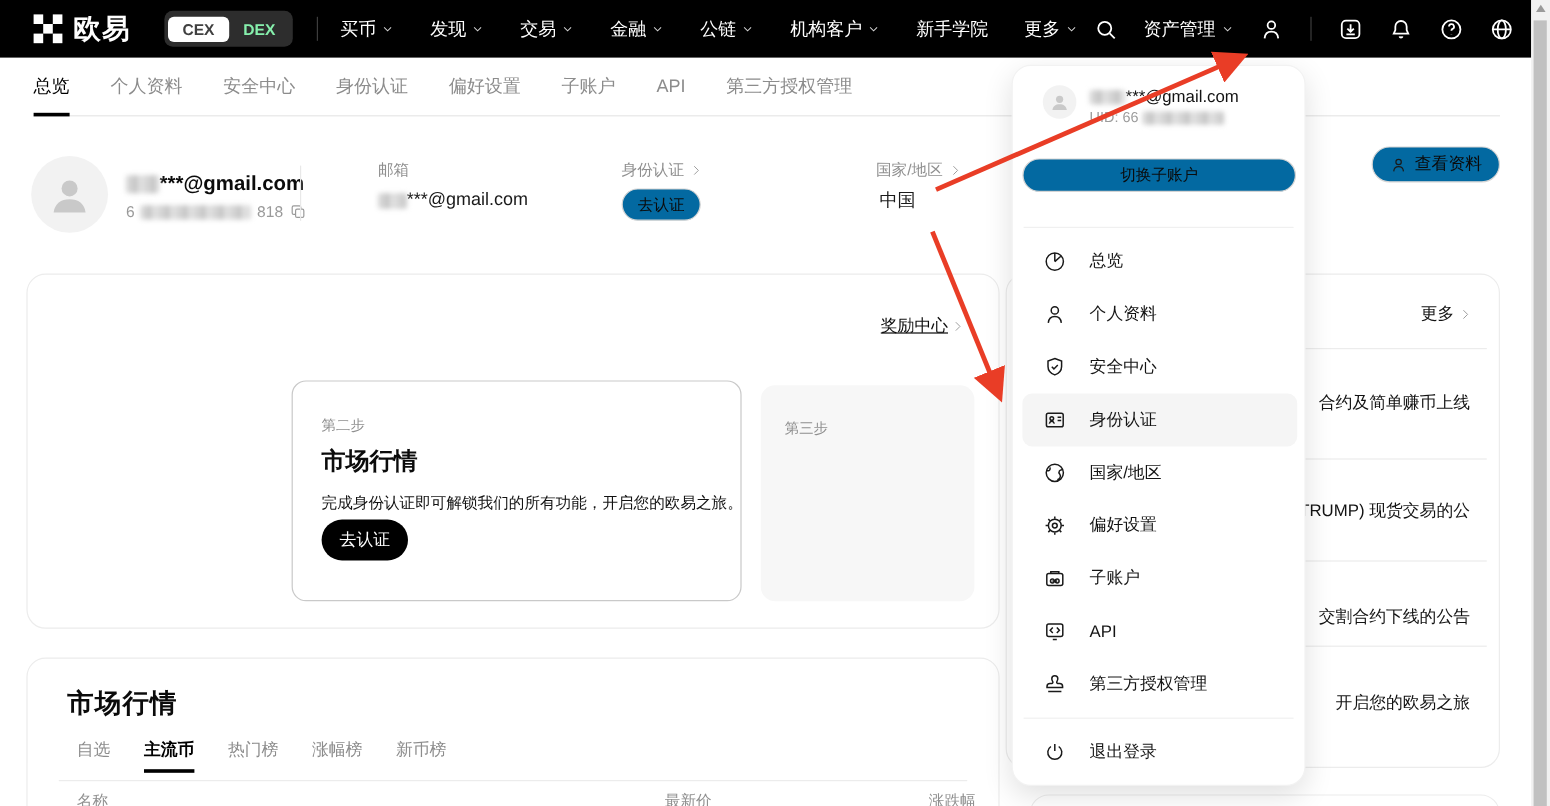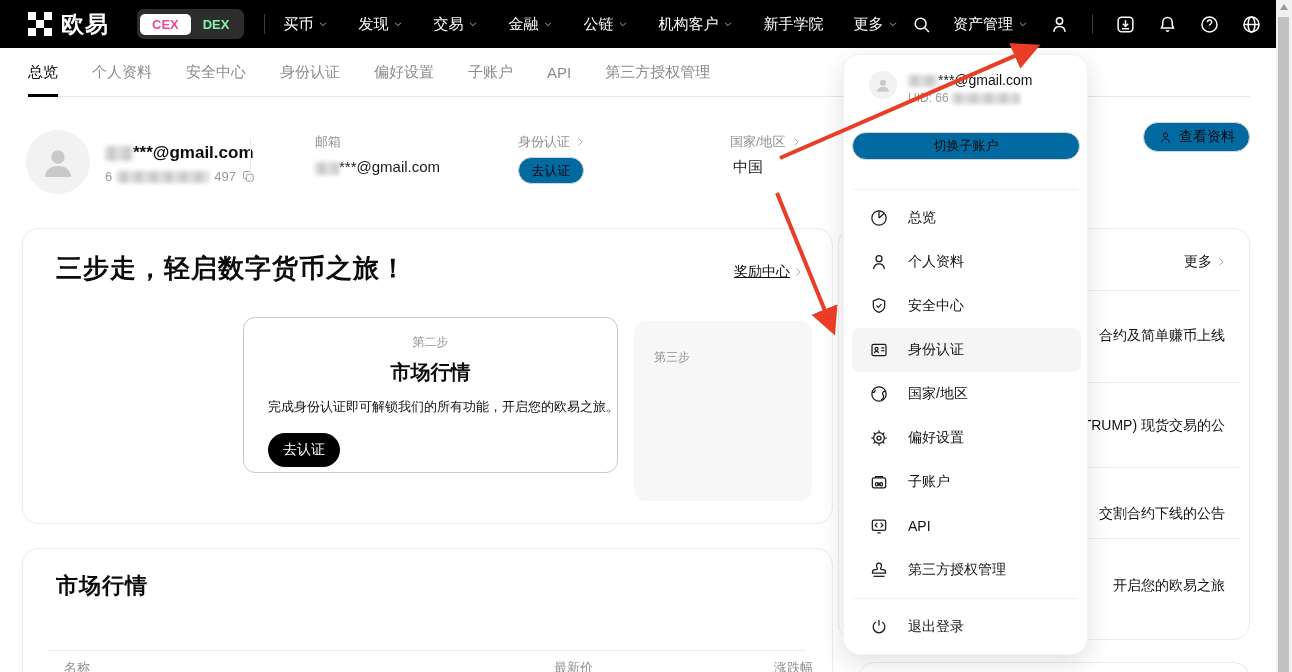--- a/index.html
+++ b/index.html
@@ -15,21 +15,21 @@
   .navbar { position:absolute; left:0; top:0; width:1276px; height:48px;
     background:#000; display:flex; align-items:center; padding:0 14px 0 28px; }
   .logo-mark { width:24px; height:24px; display:grid;
     grid-template-columns:repeat(3,8px); grid-template-rows:repeat(3,8px); }
   .logo-mark i { background:transparent; }
   .logo-mark i.on { background:#fff; }
   .logo-text { color:#fff; font-size:23px; font-weight:bold; margin-left:9px; letter-spacing:1px; }
   .cexdex { margin-left:28px; background:#2d2d2d; border-radius:7px; padding:3px;
     display:flex; align-items:center; height:30px; }
   .cexdex .seg { font-size:13px; font-weight:bold; padding:3px 12px; border-radius:5px; color:#86efac; cursor:pointer; }
-  .cexdex .seg.sel { background:#fff; color:#ec4899; }
+  .cexdex .seg.sel { background:#fff; color:#404040; }
   .nav-divider { width:1px; height:20px; background:#3d3d3d; margin:0 18px 0 20px; }
   .nav-menu { display:flex; align-items:center; gap:30px; list-style:none; }
   .nav-menu li { color:#fff; font-size:15px; display:flex; align-items:center; gap:5px; cursor:pointer; white-space:nowrap; }
   .chev-d { width:10px; height:10px; stroke:#cfcfcf; fill:none; stroke-width:2; }
   .nav-right { margin-left:auto; display:flex; align-items:center; gap:21px; }
   .nav-right .ic { width:21px; height:21px; stroke:#fff; fill:none; stroke-width:1.7; cursor:pointer; }
   .asset { display:flex; align-items:center; gap:5px; color:#fff; font-size:15px; cursor:pointer; white-space:nowrap; }
 
   
   .scrollcol { position:absolute; right:0; top:0; width:16px; height:672px; background:#f1f1f1; }
@@ -230,21 +230,21 @@
         <circle cx="12" cy="9" r="4"></circle>
         <path d="M4 21c.6-4.4 3.6-6.6 8-6.6s7.4 2.2 8 6.6z"></path>
       </svg>
   </div>
   <div class="abs p-email" style="left:105px;top:143px;">
     <span class="blur" style="width:28px;height:15px;"></span><span>***@gmail.com</span>
   </div>
   <div class="abs p-uid" style="left:105px;top:169px;">
     <span>6</span>
       <span class="blur" style="width:92px;height:12px;"></span>
-      <span>497</span>
+      <span>818</span>
     <svg class="ic-sm" style="stroke:#9a9a9a;" width="15" height="15" viewBox="0 0 24 24">
         <rect x="8.5" y="8.5" width="11" height="11" rx="2"></rect>
         <path d="M15.5 8.5V6a2 2 0 0 0-2-2H6a2 2 0 0 0-2 2v7.5a2 2 0 0 0 2 2h2.5"></path>
       </svg>
   </div>
   <div class="abs" style="left:250px;top:138px;width:1px;height:46px;background:#e8e8e8;"></div>
 
   <div class="abs f-label" style="left:315px;top:133px;">邮箱</div>
   <div class="abs f-value" style="left:315px;top:158px;">
     <span class="blur" style="width:24px;height:13px;"></span><span>***@gmail.com</span>
@@ -268,43 +268,49 @@
 
   <div class="abs pill" style="left:1143px;top:122px;width:107px;height:30px;gap:6px;font-size:14px;border-radius:16px;">
     <svg class="ic-sm" style="stroke:#1a1a1a;" width="15" height="15" viewBox="0 0 24 24">
         <circle cx="12" cy="8" r="3.6"></circle>
         <path d="M5.5 20.5c.4-4.2 2.9-6.3 6.5-6.3s6.1 2.1 6.5 6.3"></path>
       </svg>
     <span>查看资料</span>
   </div>
 
   <div class="card" style="left:22px;top:228px;width:811px;height:296px;">
-    <div class="ob-title">三步走，轻启数字货币之旅！</div>
     <div class="rewards">
       <span>奖励中心</span>
       <svg class="chev-r" viewBox="0 0 24 24">
           <path d="M9 5l7 7-7 7"></path>
         </svg>
     </div>
 
 
-    <div class="step outlined" style="left:220px;top:88px;width:375px;height:156px;padding:16px 24px;text-align:center;">
+    <div class="step outlined" style="left:220px;top:88px;width:375px;height:184px;padding:28px 24px;">
       <div class="step-no">第二步</div>
       <div class="step-title">市场行情</div>
       <div class="step-desc">完成身份认证即可解锁我们的所有功能，开启您的欧易之旅。</div>
       <div class="abs btn-dark" style="left:24px;top:115px;width:72px;height:34px;">去认证</div>
     </div>
 
     <div class="step gray" style="left:611px;top:92px;width:178px;height:180px;padding:28px 20px;">
       <div class="step-no">第三步</div>
     </div>
   </div>
 
   <div class="card" style="left:22px;top:548px;width:811px;height:140px;overflow:hidden;">
     <div class="mk-title">市场行情</div>
+    <div class="mk-tabs">
+      <div class="mk-tab">自选</div>
+      <div class="mk-tab active">主流币</div>
+      <div class="mk-tab">热门榜</div>
+      <div class="mk-tab">涨幅榜</div>
+      <div class="mk-tab">新币榜</div>
+    </div>
     <div class="mk-divider"></div>
     <div class="mk-head" style="left:41px;">名称</div>
     <div class="mk-head" style="left:531px;">最新价</div>
     <div class="mk-head" style="left:751px;">涨跌幅</div>
   </div>
 
   <div class="card" style="left:838px;top:228px;width:412px;height:412px;overflow:hidden;">
     <div class="ann-more">
       <span>更多</span>
       <svg class="chev-r" viewBox="0 0 24 24">

